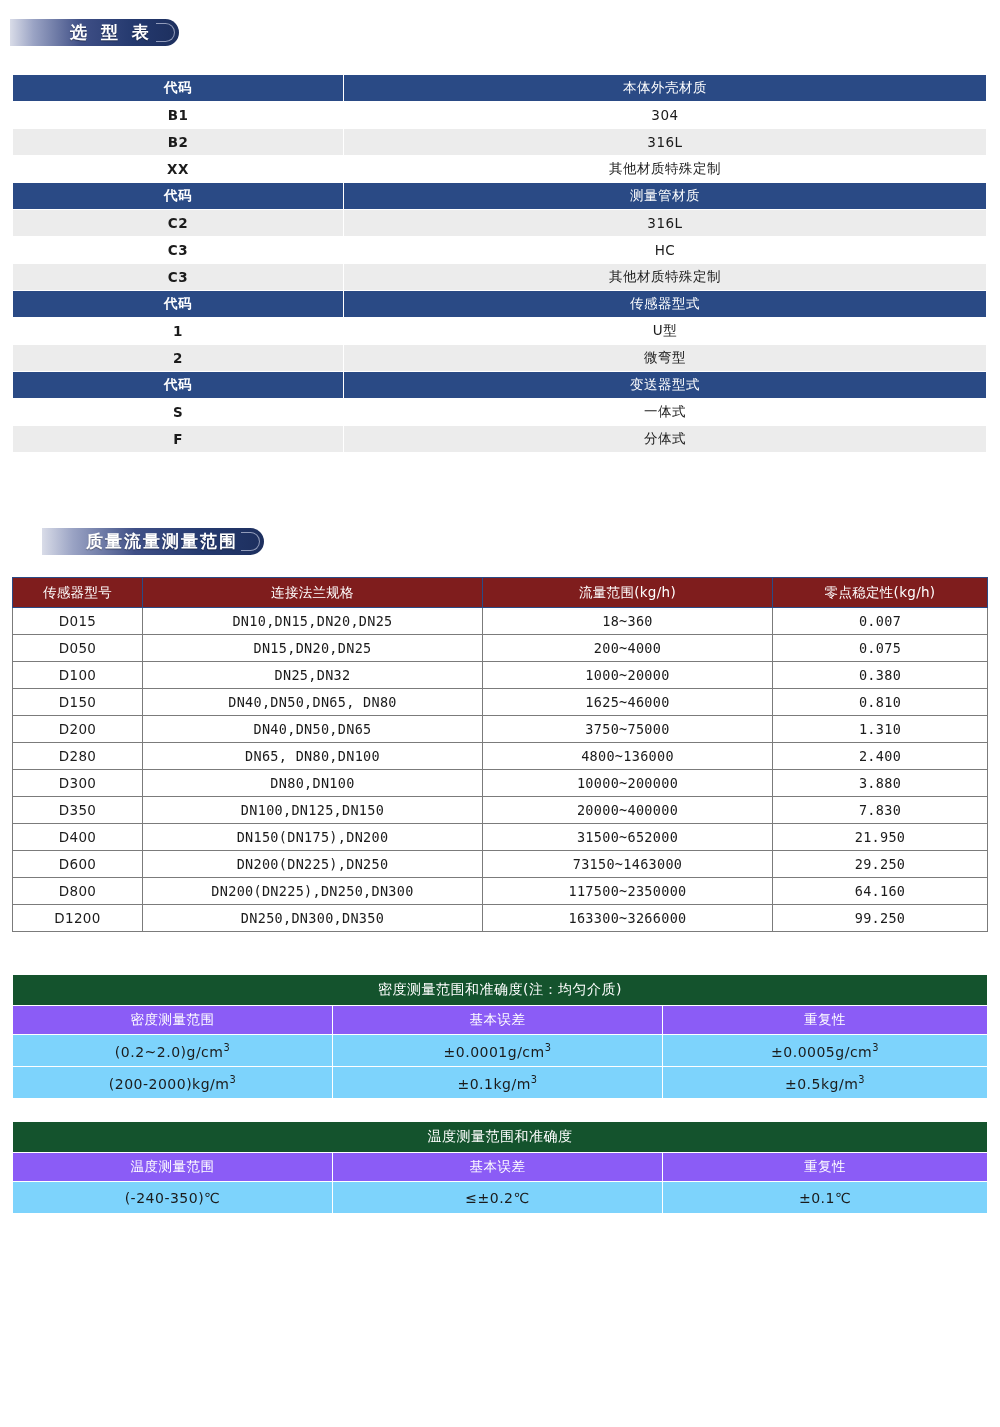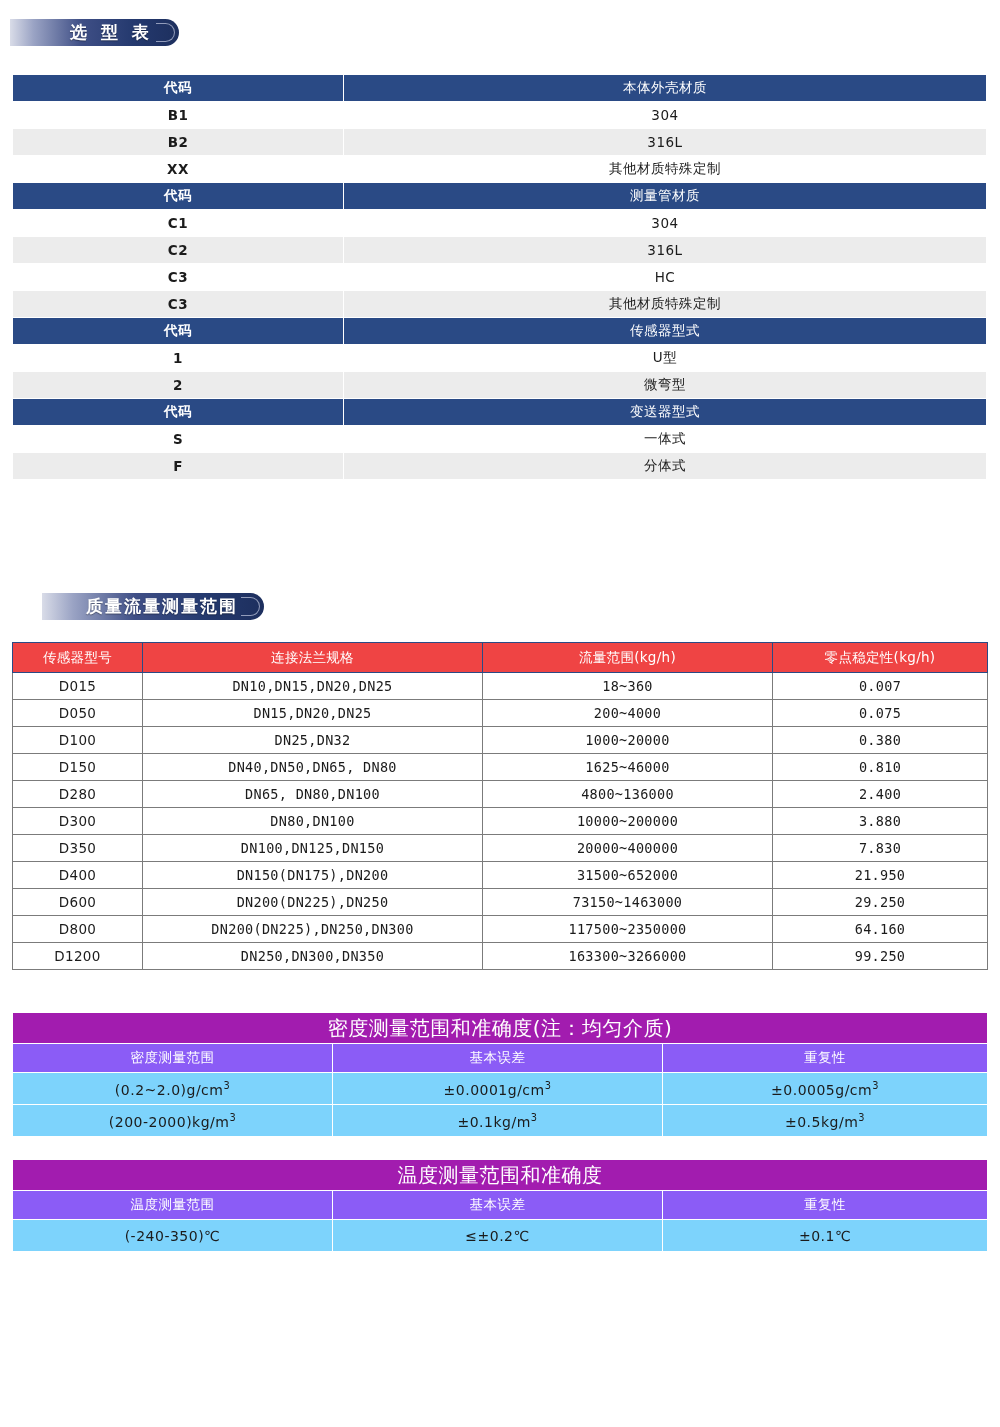--- a/index.html
+++ b/index.html
@@ -87,39 +87,39 @@
 
   
   #flow-table { margin-top: 6px; }
   #flow-table td, #flow-table th {
     border: 1px solid #7b7b7b;
     height: 26px;
     font-size: 13.5px;
     letter-spacing: .3px;
   }
   #flow-table .hdr td {
-    background: #ef4444;
+    background: #7f1d1d;
     border-color: #2a4a85;
     color: #fff;
     height: 29px;
     margin-top: 9px;
   }
   #flow-table td.cell { background: #ffffff; }
   .mono { font-family: "DejaVu Sans Mono", "Liberation Mono", monospace; font-size: 12.5px; letter-spacing: .2px;}
 
   
   .dt-table td {
     border: 1px solid #ffffff;
     height: 30px;
   }
   .dt-table .title td {
-    background: #a21caf;
+    background: #14532d;
     color: #fff;
     height: 30px;
-    font-size: 20px;
+    font-size: 14px;
   }
   .dt-table .sub td {
     background: #8b5cf6;
     color: #fff;
     height: 28px;
     font-size: 13.5px;
   }
   .dt-table .val td {
     background: #7dd3fc;
     font-size: 14px;
@@ -152,24 +152,20 @@
           <td>316L</td>
         </tr>
         <tr class="row-a">
           <td class="c-code">XX</td>
           <td>其他材质特殊定制</td>
         </tr>
         <tr class="hdr">
           <td class="c-code">代码</td>
           <td>测量管材质</td>
         </tr>
-        <tr class="row-a">
-          <td class="c-code">C1</td>
-          <td>304</td>
-        </tr>
         <tr class="row-b">
           <td class="c-code">C2</td>
           <td>316L</td>
         </tr>
         <tr class="row-a">
           <td class="c-code">C3</td>
           <td>HC</td>
         </tr>
         <tr class="row-b">
           <td class="c-code">C3</td>
@@ -196,21 +192,21 @@
           <td>一体式</td>
         </tr>
         <tr class="row-b">
           <td class="c-code">F</td>
           <td>分体式</td>
         </tr>
       </tbody>
   </table>
 </div>
 
-<div style="padding-top:108px;">
+<div style="padding-top:70px;">
   <div class="banner" style="margin-left:42px;">
     <div class="banner-shape" style="padding-left:44px;">
       <span class="banner-title" style="letter-spacing:2px;">质量流量测量范围</span>
     </div>
   </div>
 
   <table id="flow-table" style="margin-top:18px;">
     <colgroup>
       <col style="width:130px">
       <col style="width:340px">
@@ -240,20 +236,26 @@
           <td class="cell">D100</td>
           <td class="cell mono">DN25,DN32</td>
           <td class="cell mono">1000~20000</td>
           <td class="cell mono">0.380</td>
         </tr>
         <tr>
           <td class="cell">D150</td>
           <td class="cell mono">DN40,DN50,DN65, DN80</td>
           <td class="cell mono">1625~46000</td>
           <td class="cell mono">0.810</td>
+        </tr>
+        <tr>
+          <td class="cell">D200</td>
+          <td class="cell mono">DN40,DN50,DN65</td>
+          <td class="cell mono">3750~75000</td>
+          <td class="cell mono">1.310</td>
         </tr>
         <tr>
           <td class="cell">D280</td>
           <td class="cell mono">DN65, DN80,DN100</td>
           <td class="cell mono">4800~136000</td>
           <td class="cell mono">2.400</td>
         </tr>
         <tr>
           <td class="cell">D300</td>
           <td class="cell mono">DN80,DN100</td>

